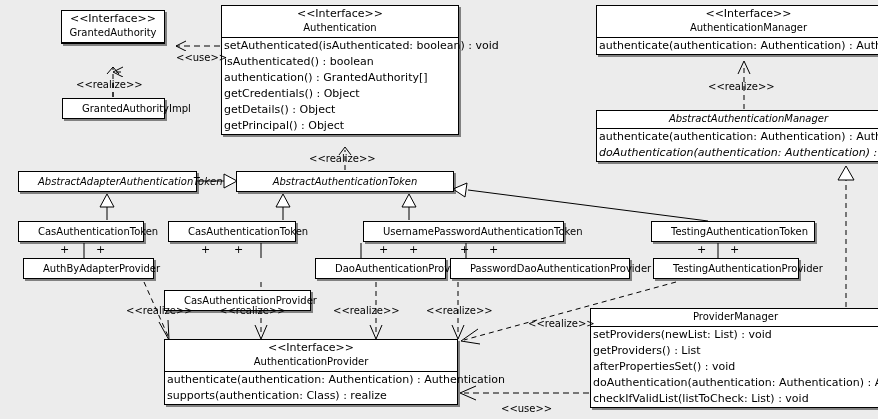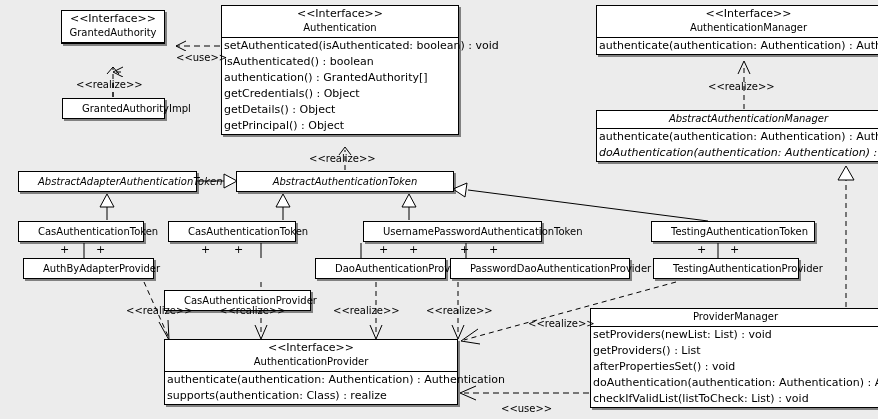--- a/index.html
+++ b/index.html
@@ -199,21 +199,21 @@
       <span class="nm">CasAuthenticationToken</span>
     </div>
   </div>
 
   <div class="cls simple" style="left:152px;top:221px;width:128px;">
     <div class="hdr">
       <span class="nm">CasAuthenticationToken</span>
     </div>
   </div>
 
-  <div class="cls simple" style="left:347px;top:221px;width:179px;">
+  <div class="cls simple" style="left:347px;top:221px;width:201px;">
     <div class="hdr">
       <span class="nm">UsernamePasswordAuthenticationToken</span>
     </div>
   </div>
 
   <div class="cls simple" style="left:635px;top:221px;width:164px;">
     <div class="hdr">
       <span class="nm">TestingAuthenticationToken</span>
     </div>
   </div>

